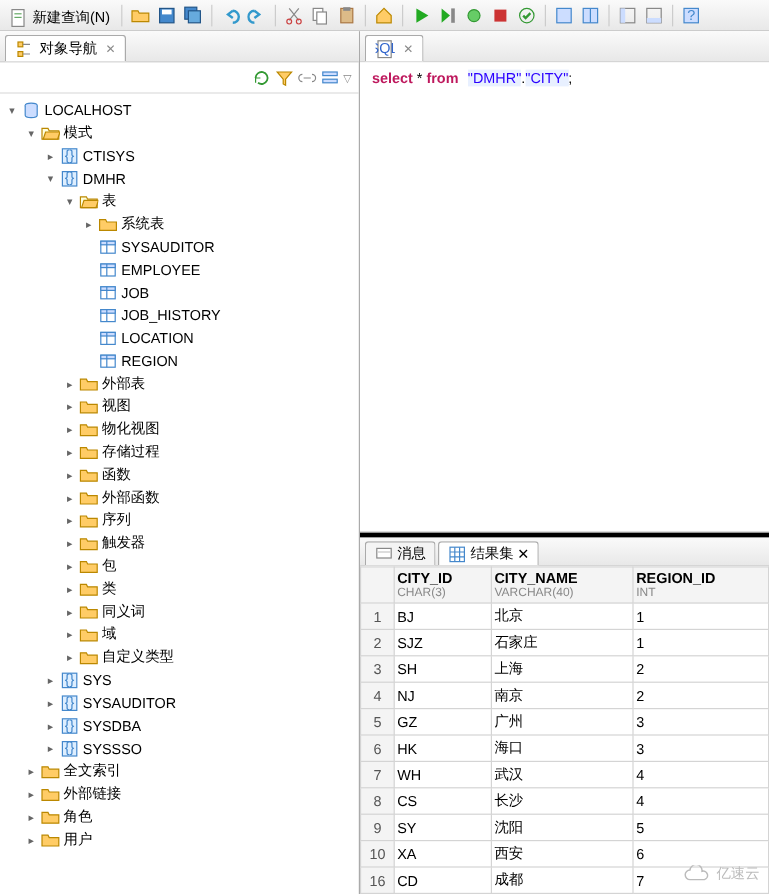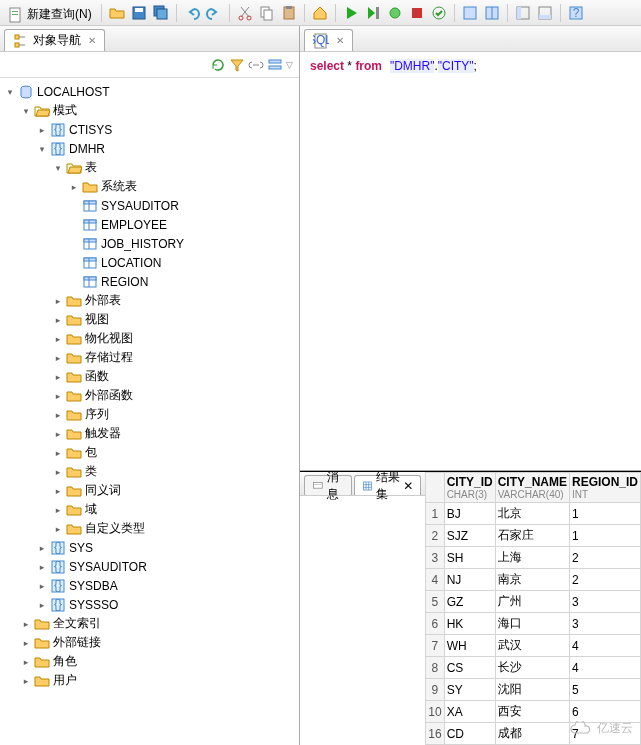--- a/index.html
+++ b/index.html
@@ -19,21 +19,21 @@
 .mini-tb .ic{width:16px;height:16px}
 .tree{flex:1;overflow:auto;padding:4px 0}
 .tree-row{display:flex;align-items:center;height:19px;padding-left:4px;white-space:nowrap}
 .exp{width:12px;height:12px;display:flex;align-items:center;justify-content:center;color:#666;font-size:9px;margin-right:2px}
 .tree-ic{width:16px;height:16px;margin-right:3px;display:inline-flex;align-items:center;justify-content:center}
 .spacer{display:inline-block}
 .sql-area{flex:1;padding:6px 10px;font-family:Consolas,monospace;font-size:13px;background:#fff;border-bottom:1px solid #aaa;min-height:340px}
 .kw{color:#be185d;font-weight:bold}
 .str{color:#2a00ff;background:#e8f0ff}
 .dot{color:#000}
-.results{display:flex;border-top:1px solid #000000}
+.results{display:flex;flex-direction:column;border-top:4px solid #000000}
 .res-tabs{height:24px;background:linear-gradient(#fafafa,#e8e8e8);display:flex;align-items:flex-end;padding:0 4px;gap:2px;border-bottom:1px solid #ccc}
 .rtab{border:1px solid #aaa;border-bottom:none;border-radius:3px 3px 0 0;padding:2px 7px;display:flex;align-items:center;gap:3px;background:#f4f4f4;height:20px}
 .rtab.active{background:#fff}
 .grid{background:#fff}
 .grid table{border-collapse:collapse;width:100%}
 .grid th,.grid td{border:1px solid #d4d4d4;padding:2px 2px;text-align:left;height:21px;font-size:12px}
 .grid th{background:#f4f4f4;font-weight:normal}
 .grid th .colname{color:#000;font-weight:bold}
 .grid th .coltype{color:#888;font-size:10px}
 .grid .rownum{background:#f4f4f4;text-align:center;width:28px;color:#555}
@@ -295,20 +295,32 @@
         <div class="tree-row">
           <span class="spacer" style="width:64px"></span>
           <span class="exp"></span>
           <span class="tree-ic">
             <svg width="16" height="16" viewBox="0 0 16 16">
               <rect x="2" y="3" width="12" height="10" fill="#fff" stroke="#48c"></rect>
               <rect x="2" y="3" width="12" height="3" fill="#cdf" stroke="#48c"></rect>
               <line x1="7" y1="3" x2="7" y2="13" stroke="#48c"></line>
             </svg>
           </span>
+          <span>JOB</span>
+        </div>
+        <div class="tree-row">
+          <span class="spacer" style="width:64px"></span>
+          <span class="exp"></span>
+          <span class="tree-ic">
+            <svg width="16" height="16" viewBox="0 0 16 16">
+              <rect x="2" y="3" width="12" height="10" fill="#fff" stroke="#48c"></rect>
+              <rect x="2" y="3" width="12" height="3" fill="#cdf" stroke="#48c"></rect>
+              <line x1="7" y1="3" x2="7" y2="13" stroke="#48c"></line>
+            </svg>
+          </span>
           <span>JOB_HISTORY</span>
         </div>
         <div class="tree-row">
           <span class="spacer" style="width:64px"></span>
           <span class="exp"></span>
           <span class="tree-ic">
             <svg width="16" height="16" viewBox="0 0 16 16">
               <rect x="2" y="3" width="12" height="10" fill="#fff" stroke="#48c"></rect>
               <rect x="2" y="3" width="12" height="3" fill="#cdf" stroke="#48c"></rect>
               <line x1="7" y1="3" x2="7" y2="13" stroke="#48c"></line>

